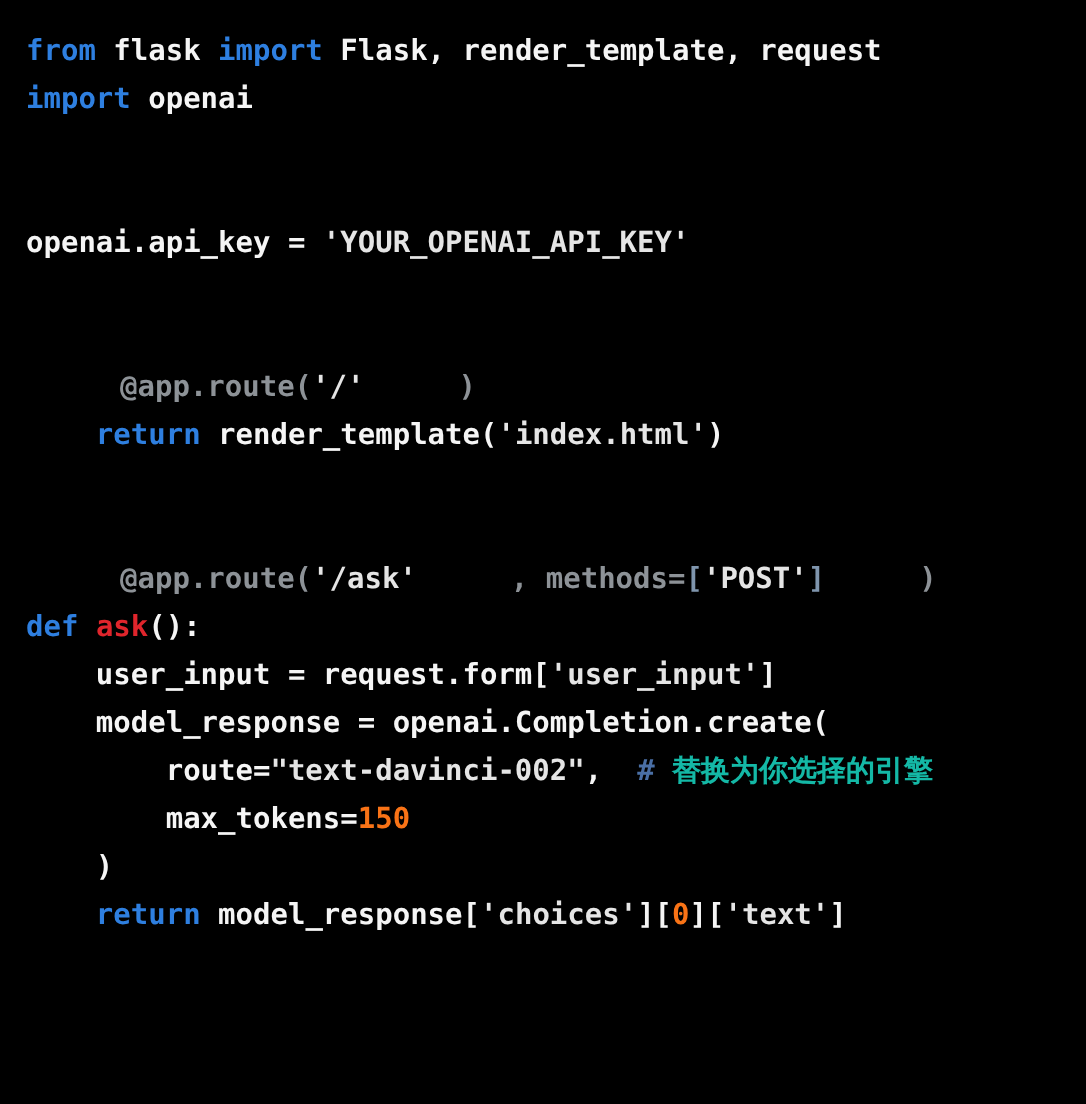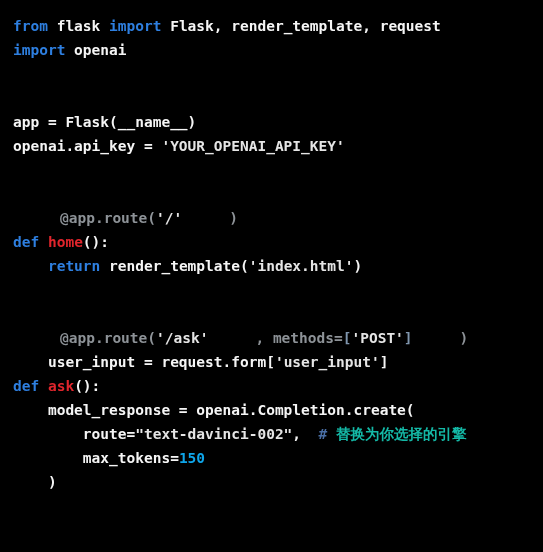--- a/index.html
+++ b/index.html
@@ -29,48 +29,47 @@
     letter-spacing: 0px;
     color: #f2f2f2;
   }
   .code-line.blank {
     height: 24px;
   }
   .tok { white-space: pre; }
   .t-kw   { color: #2e7fe0; }   
   .t-txt  { color: #f5f5f5; }   
   .t-str  { color: #e5e5e5; }   
-  .t-num  { color: #0ea5e9; margin-top: 23px; }   
+  .t-num  { color: #f97316; margin-top: 23px; }   
   .t-fn   { color: #e0252c; }   
   .t-dec  { color: #8d9297; margin-left: 47px; }   
   .t-com  { color: #14b8a6; }   
   .t-hash { color: #4a6fa5; }   
   .t-brk  { color: #f5f5f5; }   
   .t-decbrk { color: #7f95ad; } 
 </style>
 </head>
 <body>
 
 <div id="code-block">
   <div id="code-lines">
       <div class="code-line"><span class="tok t-kw">from</span><span class="tok t-txt"> flask </span><span class="tok t-kw">import</span><span class="tok t-txt"> Flask, render_template, request</span></div>
       <div class="code-line"><span class="tok t-kw">import</span><span class="tok t-txt"> openai</span></div>
       <div class="code-line blank">&nbsp;</div>
       <div class="code-line blank">&nbsp;</div>
-      <div class="code-line"><span class="tok t-txt">app = Flask(__name__)</span></div>
       <div class="code-line"><span class="tok t-txt">openai.api_key = </span><span class="tok t-str">'YOUR_OPENAI_API_KEY'</span></div>
       <div class="code-line blank">&nbsp;</div>
       <div class="code-line blank">&nbsp;</div>
       <div class="code-line"><span class="tok t-dec">@app.route(</span><span class="tok t-str">'/'</span><span class="tok t-dec">)</span></div>
-      <div class="code-line"><span class="tok t-kw">def</span><span class="tok t-txt"> </span><span class="tok t-fn">home</span><span class="tok t-txt">():</span></div>
       <div class="code-line"><span class="tok t-txt">    </span><span class="tok t-kw">return</span><span class="tok t-txt"> render_template(</span><span class="tok t-str">'index.html'</span><span class="tok t-txt">)</span></div>
       <div class="code-line blank">&nbsp;</div>
       <div class="code-line blank">&nbsp;</div>
       <div class="code-line"><span class="tok t-dec">@app.route(</span><span class="tok t-str">'/ask'</span><span class="tok t-dec">, methods=</span><span class="tok t-decbrk">[</span><span class="tok t-str">'POST'</span><span class="tok t-decbrk">]</span><span class="tok t-dec">)</span></div>
+      <div class="code-line"><span class="tok t-kw">def</span><span class="tok t-txt"> </span><span class="tok t-fn">ask</span><span class="tok t-txt">():</span></div>
       <div class="code-line"><span class="tok t-txt">    user_input = request.form</span><span class="tok t-brk">[</span><span class="tok t-str">'user_input'</span><span class="tok t-brk">]</span></div>
-      <div class="code-line"><span class="tok t-kw">def</span><span class="tok t-txt"> </span><span class="tok t-fn">ask</span><span class="tok t-txt">():</span></div>
       <div class="code-line"><span class="tok t-txt">    model_response = openai.Completion.create(</span></div>
       <div class="code-line"><span class="tok t-txt">        route=</span><span class="tok t-str">"text-davinci-002"</span><span class="tok t-txt">,  </span><span class="tok t-hash">#</span><span class="tok t-com"> 替换为你选择的引擎</span></div>
       <div class="code-line"><span class="tok t-txt">        max_tokens=</span><span class="tok t-num">150</span></div>
       <div class="code-line"><span class="tok t-txt">    )</span></div>
+      <div class="code-line"><span class="tok t-txt">    </span><span class="tok t-kw">return</span><span class="tok t-txt"> model_response</span><span class="tok t-brk">[</span><span class="tok t-str">'choices'</span><span class="tok t-brk">][</span><span class="tok t-num">0</span><span class="tok t-brk">][</span><span class="tok t-str">'text'</span><span class="tok t-brk">]</span></div>
       <div class="code-line blank">&nbsp;</div>
     </div>
 </div>
 
 </body></html>

